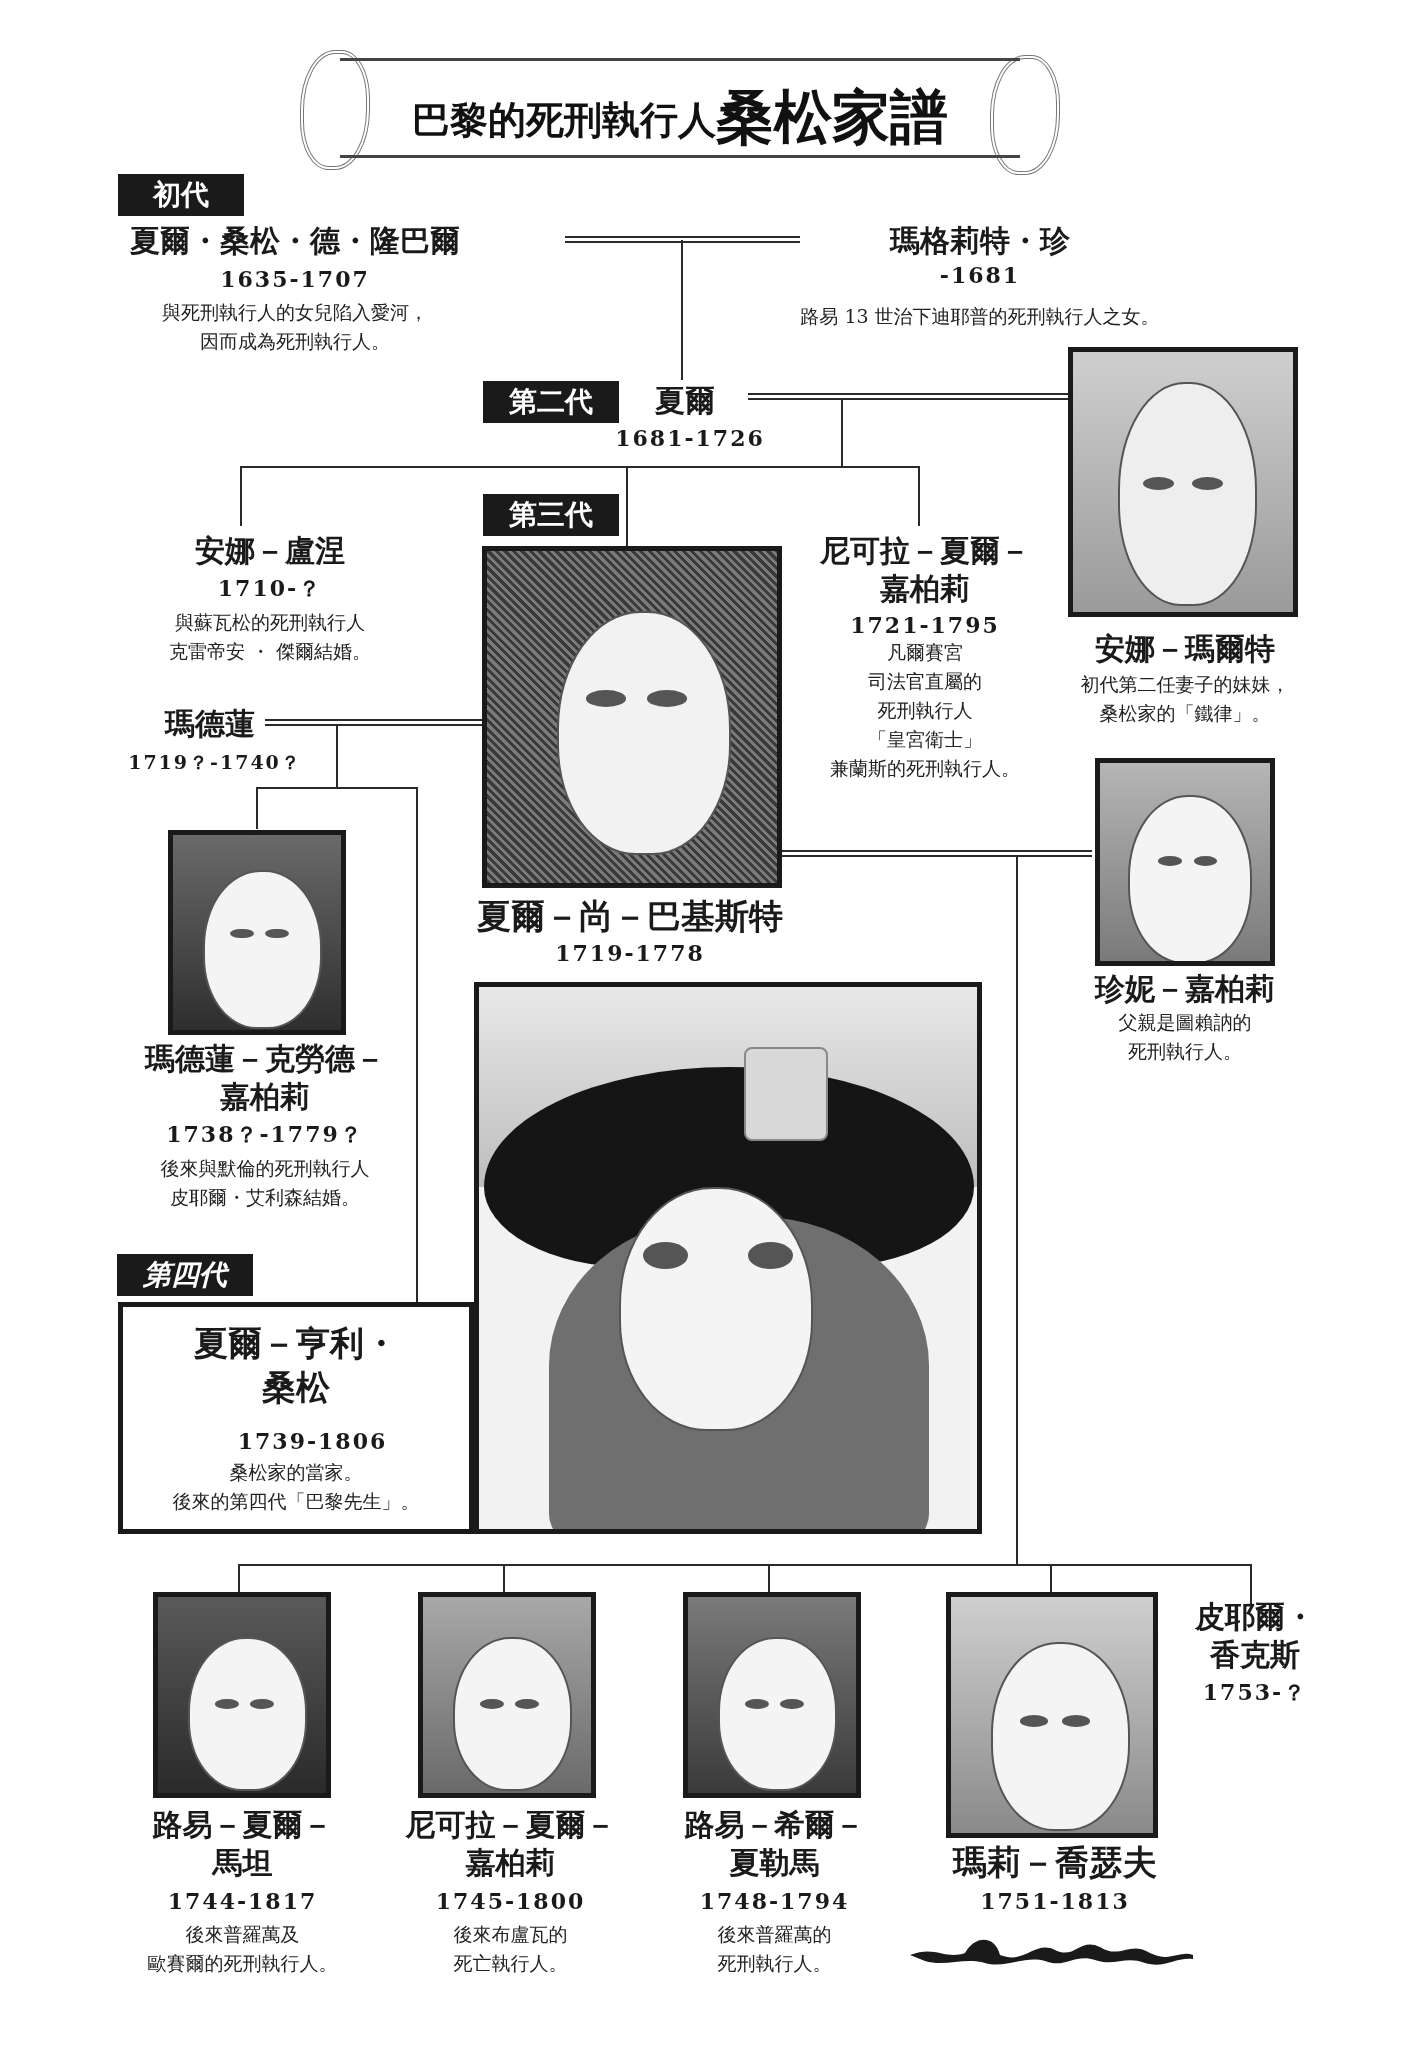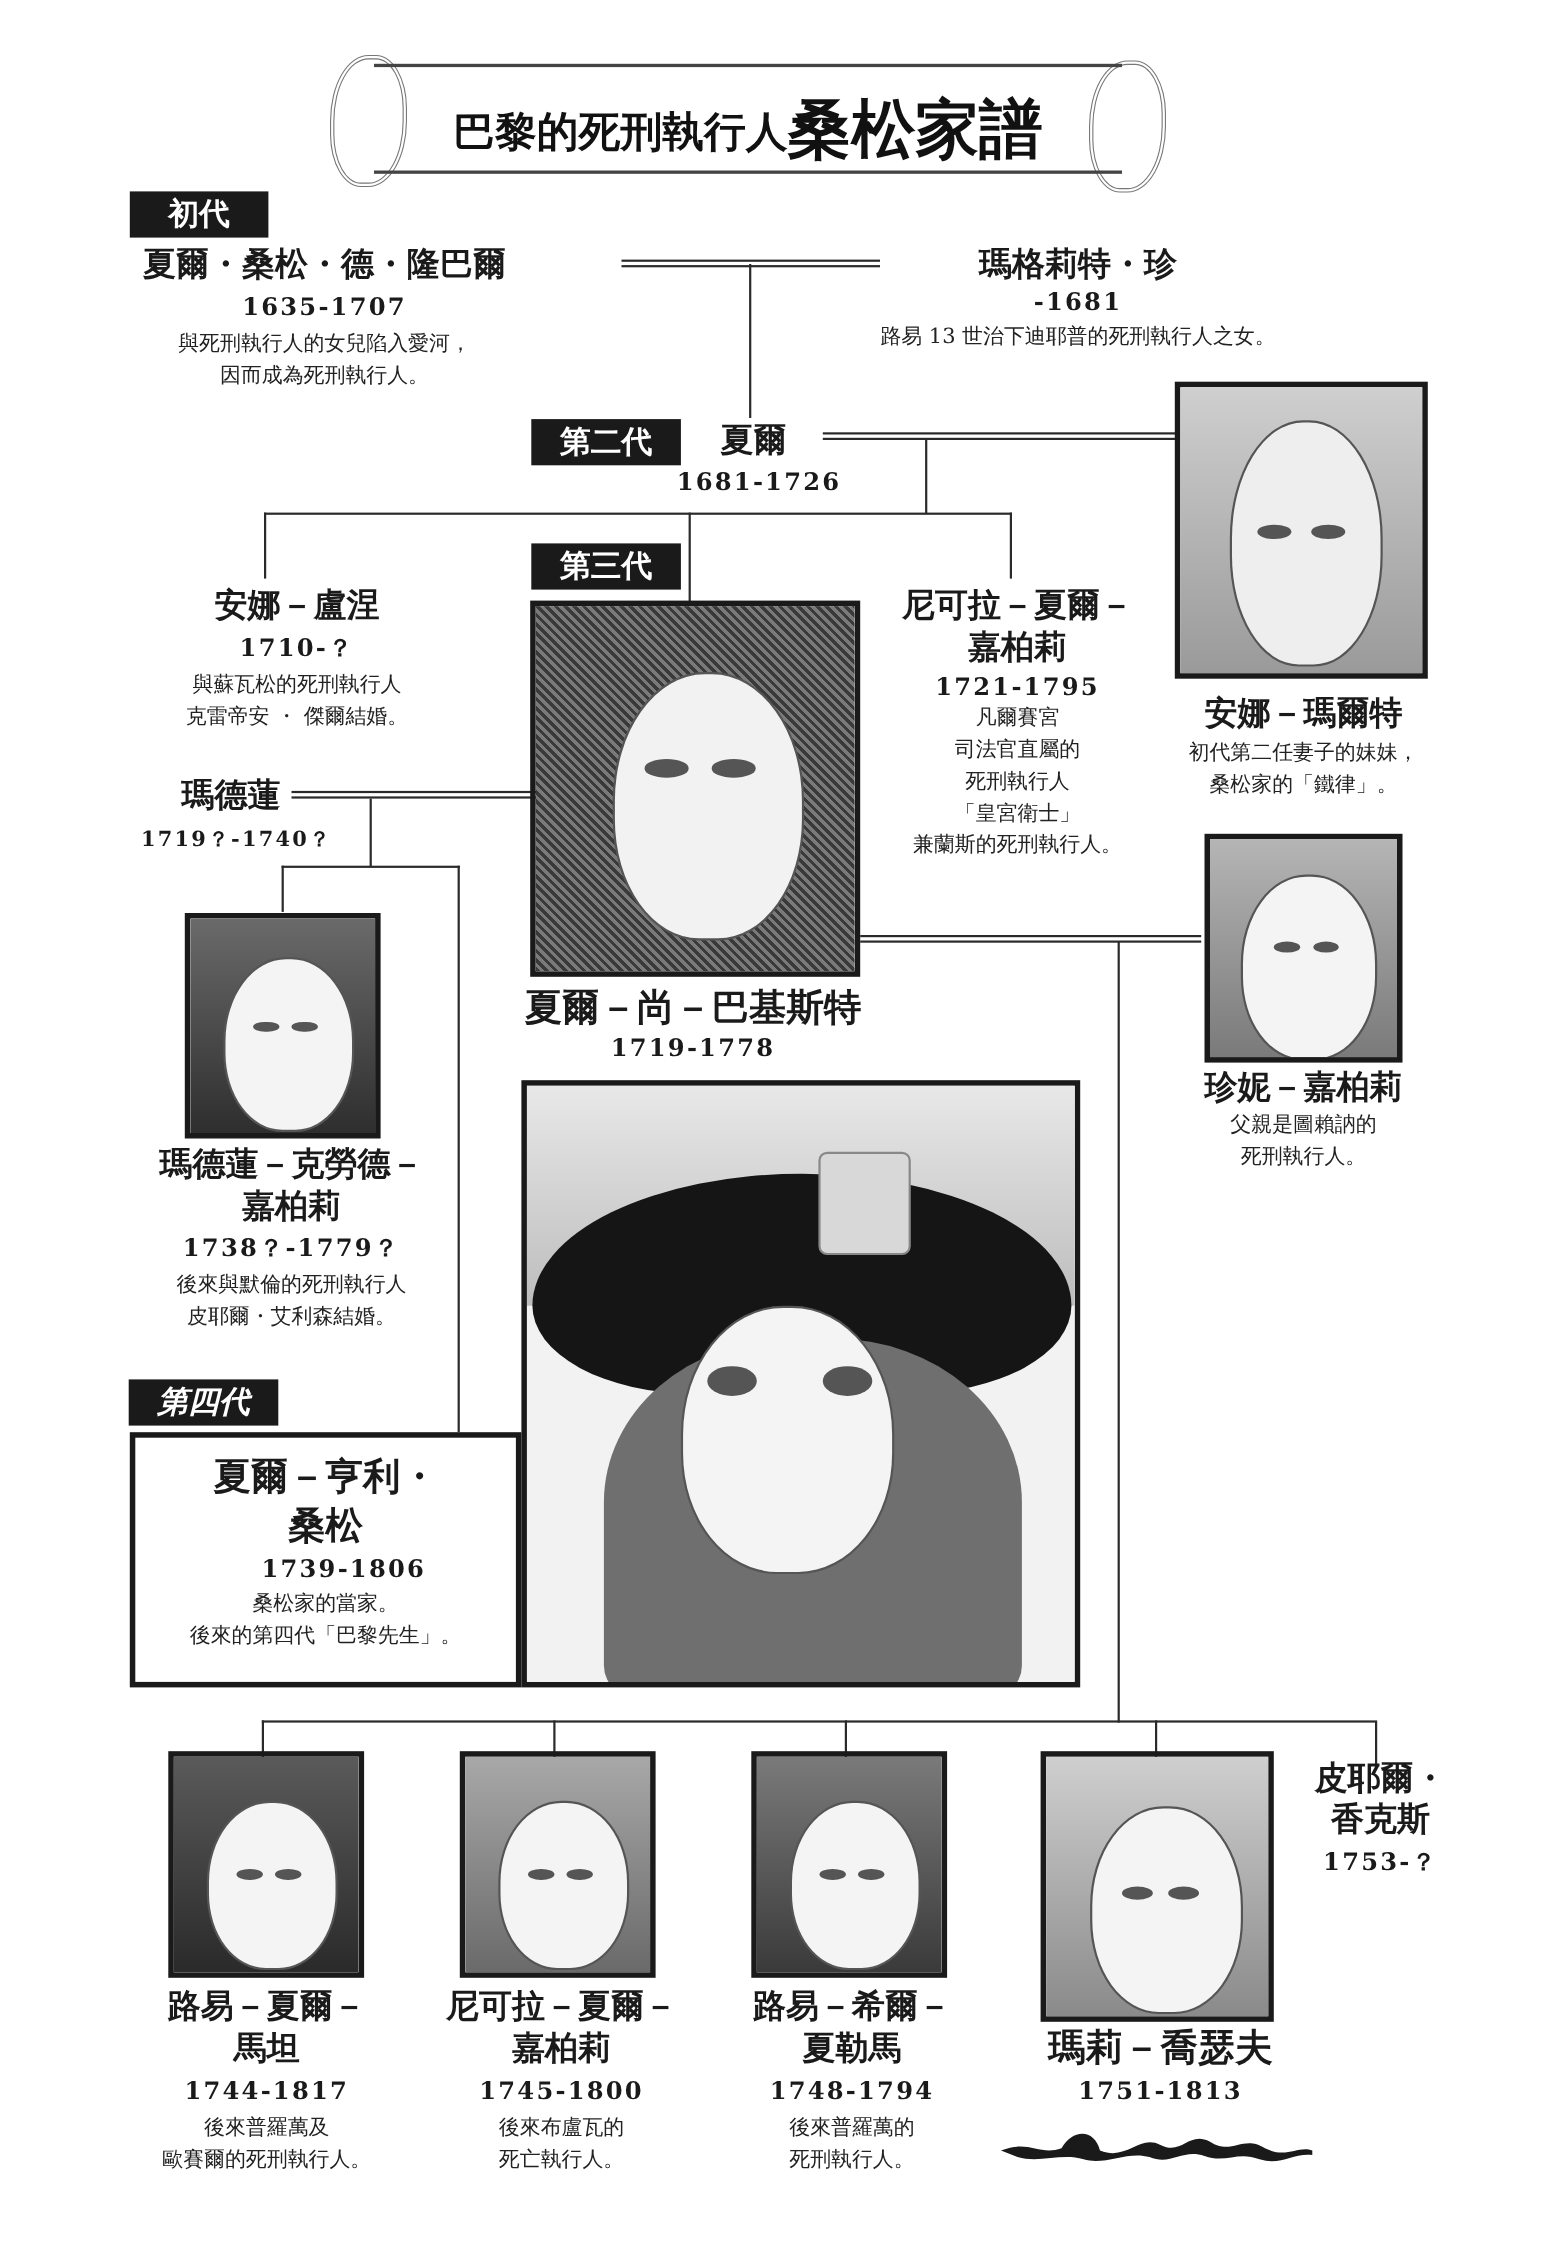--- a/index.html
+++ b/index.html
@@ -46,21 +46,21 @@
     <div>因而成為死刑執行人。</div>
   </div>
 </div>
 
 <div class="dbl" style="left:565px;top:236px;width:235px;"></div>
 <div class="line" style="left:681px;top:240px;width:2px;height:140px;"></div>
 
 <div class="abs" style="left:730px;top:222px;width:500px;">
   <div class="name">瑪格莉特・珍</div>
   <div class="years" style="margin-top:2px;">-1681</div>
-  <div class="note" style="margin-top:4px;">
+  <div class="note" style="margin-top:14px;">
     <div>路易 13 世治下迪耶普的死刑執行人之女。</div>
   </div>
 </div>
 
 <div class="abs gen" style="left:483px;top:381px;width:112px;">第二代</div>
 <div class="abs name" style="left:630px;top:382px;width:110px;">夏爾</div>
 <div class="abs years" style="left:590px;top:425px;width:200px;">1681-1726</div>
 
 <div class="dbl" style="left:748px;top:393px;width:322px;"></div>
 <div class="line" style="left:841px;top:400px;width:2px;height:67px;"></div>
@@ -161,21 +161,21 @@
   </div>
 </div>
 
 <div class="abs gen" style="left:117px;top:1254px;width:112px;font-style:italic;">第四代</div>
 
 <div class="abs" style="left:118px;top:1302px;width:356px;height:232px;border:5px solid #1a1a1a;box-sizing:border-box;background:#fff;">
   <div class="name big" style="margin-top:14px;">
     <div>夏爾－亨利・</div>
     <div>桑松</div>
   </div>
-  <div class="years" style="margin-top:5px;padding-left:33px;">1739-1806</div>
+  <div class="years" style="margin-top:19px;padding-left:33px;">1739-1806</div>
   <div class="note" style="margin-top:4px;">
     <div>桑松家的當家。</div>
     <div>後來的第四代「巴黎先生」。</div>
   </div>
 </div>
 
 <div class="portrait" style="left:474px;top:982px;width:508px;height:552px;">
   <div class="bg" style="background:#f2f2f2;"></div>
   <div class="abs" style="left:0;top:0;width:100%;height:200px;background:linear-gradient(180deg,#e8e8e8,#bdbdbd);"></div>
   <div class="abs" style="left:5px;top:80px;width:490px;height:200px;background:#151515;border-radius:50% 50% 30% 30% / 60% 60% 40% 40%;"></div>

